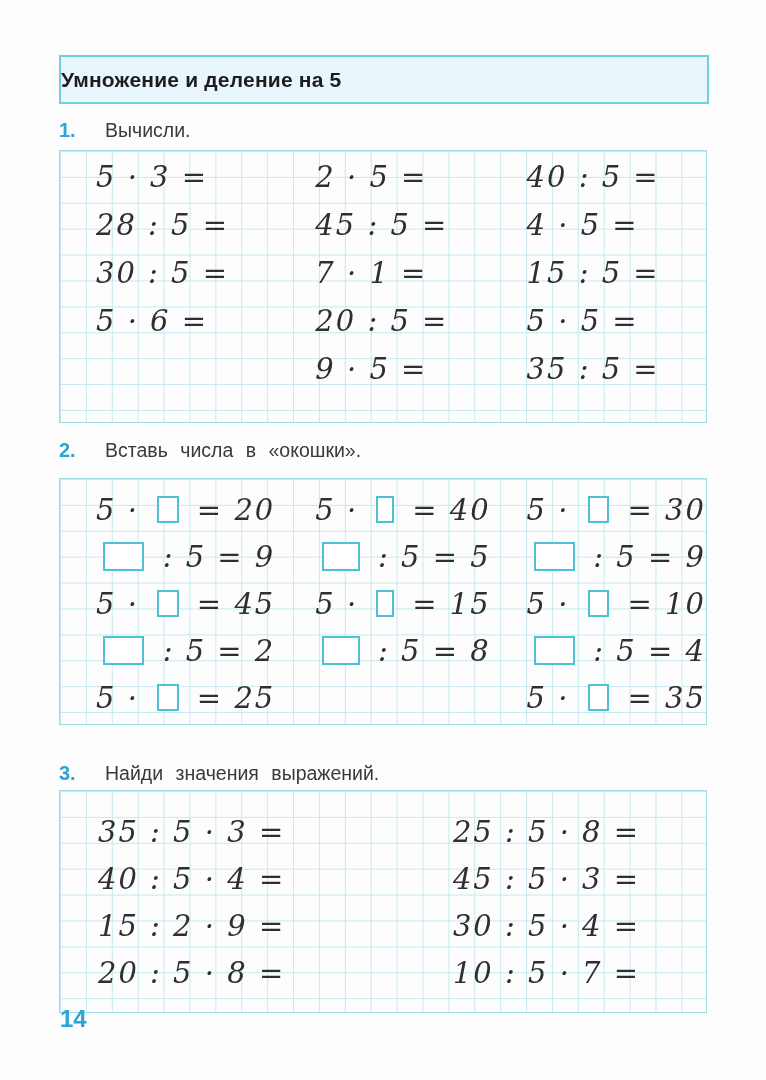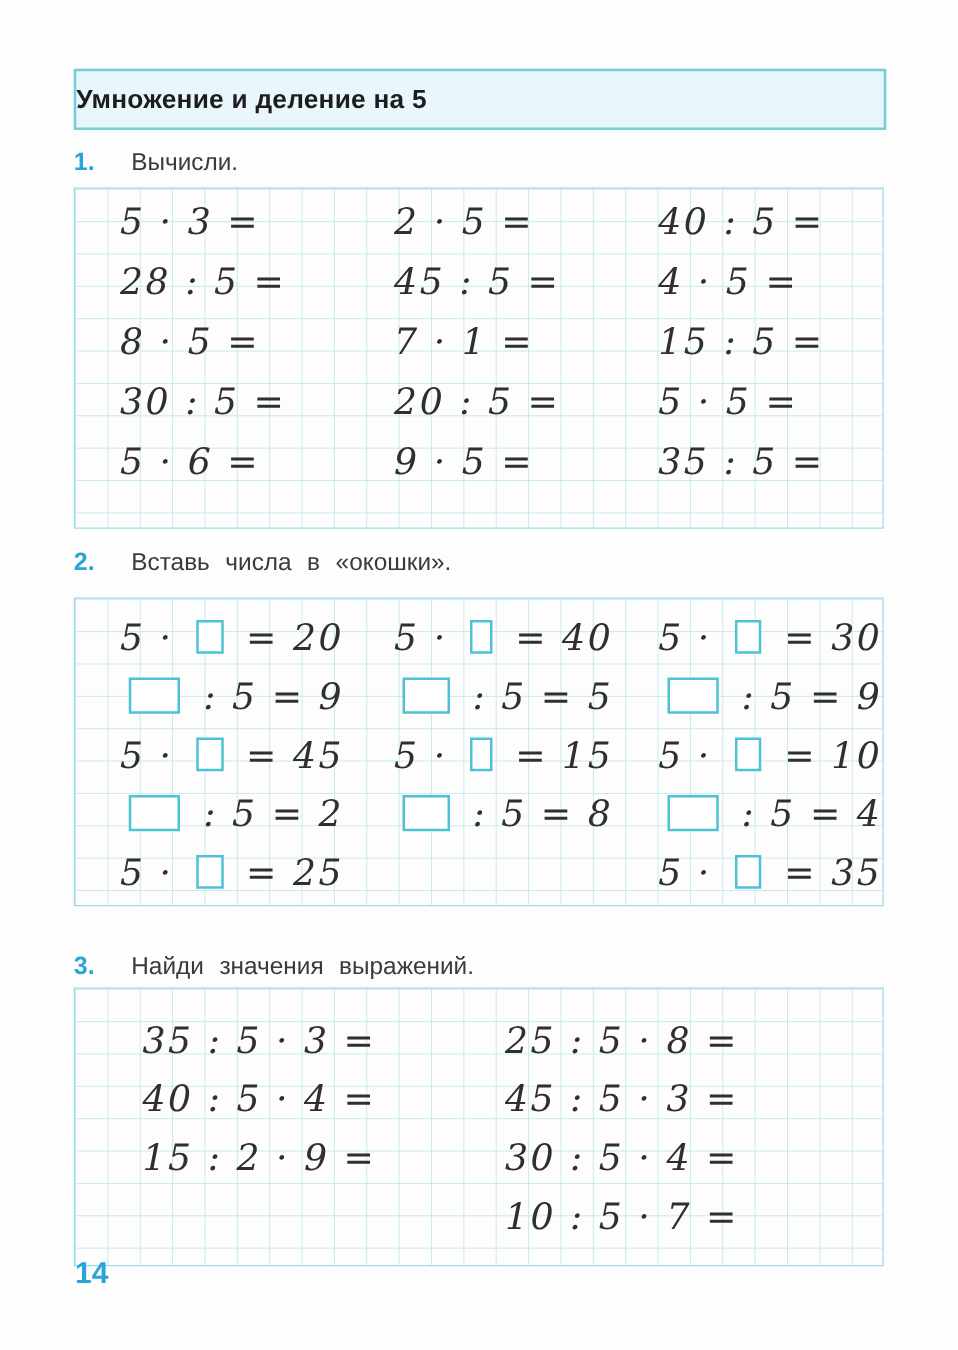--- a/index.html
+++ b/index.html
@@ -39,24 +39,24 @@
     display:flex;
   }
   #grid-1{top:150px;height:271px;}
   #grid-2{top:478px;height:245px;}
   #grid-3{top:790px;height:221px;}
 
   .col{display:flex;flex-direction:column;box-sizing:border-box;}
   .grid-3col .col{width:215.3px;padding-left:36px;}
   .grid-3col .col.c2{padding-left:40px;}
   .grid-2col .col{width:323px;padding-left:38px;}
-  .grid-2col .col.c2{padding-left:4px;}
+  .grid-2col .col.c2{padding-left:4px;align-items:center;}
   #grid-1 .col{padding-top:2px;}
   #grid-2 .col{padding-top:7px;}
-  #grid-3 .col{padding-top:17px;margin-left:16px;}
+  #grid-3 .col{padding-top:17px;}
 
   .eq-row{height:48px;display:flex;align-items:center;}
   #grid-2 .eq-row,#grid-3 .eq-row{height:47px;}
 
   .hand{
     font-family:"DejaVu Serif",serif;font-style:italic;
     font-size:29px;color:var(--ink);letter-spacing:2px;white-space:pre;
   }
 
   .win{
@@ -87,23 +87,20 @@
 
   <div class="grid grid-3col" id="grid-1">
     <div class="col c1">
       <div class="eq-row">
           <span class="hand">5 · 3 =</span>
         </div>
       <div class="eq-row">
           <span class="hand">28 : 5 =</span>
         </div>
       <div class="eq-row">
-          <span class="hand">8 · 5 =</span>
-        </div>
-      <div class="eq-row">
           <span class="hand">30 : 5 =</span>
         </div>
       <div class="eq-row">
           <span class="hand">5 · 6 =</span>
         </div>
     </div>
     <div class="col c2">
       <div class="eq-row">
           <span class="hand">2 · 5 =</span>
         </div>
@@ -232,20 +229,23 @@
     <div class="col c1">
       <div class="eq-row">
           <span class="hand">35 : 5 · 3 =</span>
         </div>
       <div class="eq-row">
           <span class="hand">40 : 5 · 4 =</span>
         </div>
       <div class="eq-row">
           <span class="hand">15 : 2 · 9 =</span>
         </div>
+      <div class="eq-row">
+          <span class="hand">20 : 5 · 8 =</span>
+        </div>
     </div>
     <div class="col c2">
       <div class="eq-row">
           <span class="hand">25 : 5 · 8 =</span>
         </div>
       <div class="eq-row">
           <span class="hand">45 : 5 · 3 =</span>
         </div>
       <div class="eq-row">
           <span class="hand">30 : 5 · 4 =</span>

